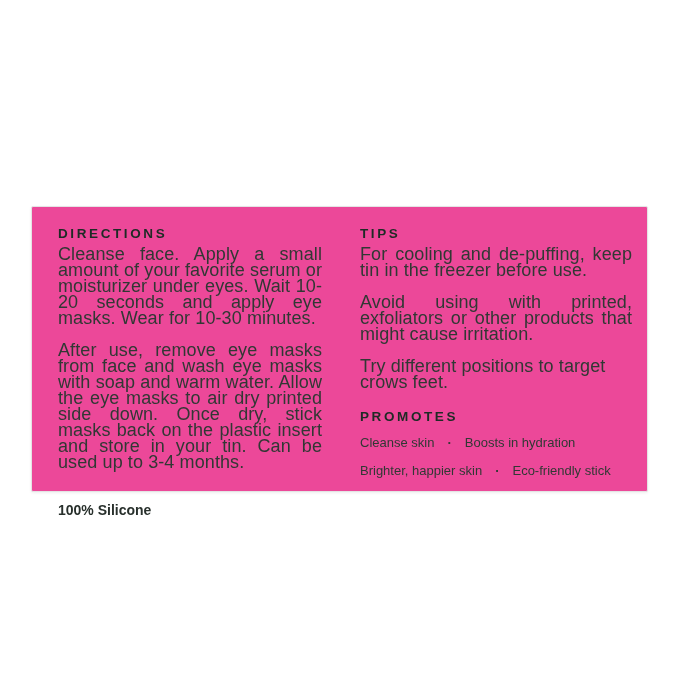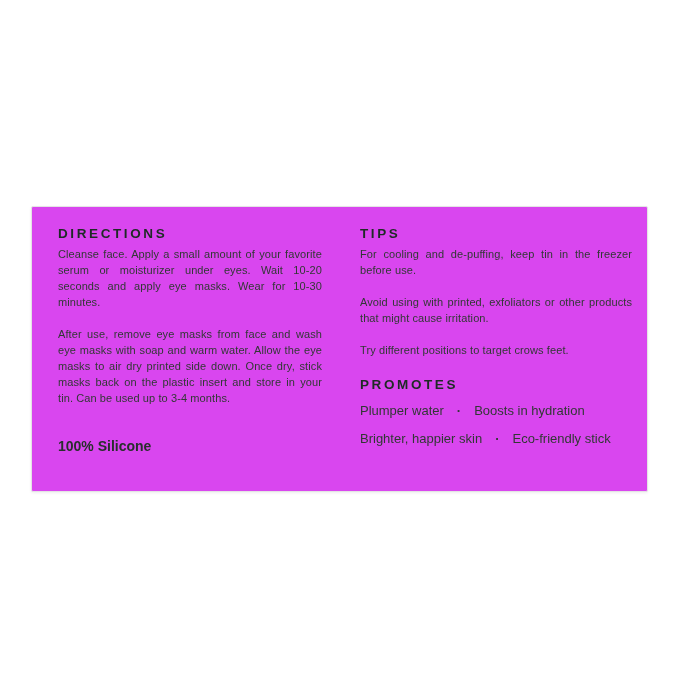--- a/index.html
+++ b/index.html
@@ -7,38 +7,38 @@
     width: 679px; height: 679px;
     background: #ffffff;
     font-family: "Liberation Sans", "DejaVu Sans", sans-serif;
     overflow: hidden;
   }
   .stage { position: relative; width: 679px; height: 679px; background: #ffffff; }
   .card {
     position: absolute;
     left: 31px; top: 206px;
     width: 617px; height: 286px;
-    background: #d946ef;
+    background: #ec4899;
     border: 1px solid #e4e4e4;
     border-radius: 2px;
     box-shadow: 0 1px 3px rgba(0,0,0,0.07);
   }
   .col { position: absolute; top: 19px; }
   .col-left  { left: 26px;  width: 264px; }
   .col-right { left: 328px; width: 272px; }
   .section-heading {
     font-size: 13.5px;
     line-height: 16px;
     font-weight: 700;
     letter-spacing: 2.6px;
     color: #1e2b25;
     margin-bottom: 4px;
   }
   .body-text {
-    font-size: 11px;
+    font-size: 18px;
     line-height: 16px;
     color: #313834;
     text-align: justify;
     letter-spacing: 0.1px;
     margin-bottom: 16px;
   }
   .body-text.single { text-align: left; }
   .material-note {
     font-size: 14px;
     line-height: 16px;
@@ -74,21 +74,21 @@
 
     <div class="col col-right">
       <div class="section-heading">TIPS</div>
       <p class="body-text">For cooling and de-puffing, keep tin in the freezer before use.</p>
       <p class="body-text">Avoid using with printed, exfoliators or other products that might cause irritation.</p>
       <p class="body-text single">Try different positions to target crows feet.</p>
 
       <div class="section-heading promotes-heading">PROMOTES</div>
 
       <div class="promotes-row">
-        <span>Plumper water</span>
+        <span>Cleanse skin</span>
         <span class="dot">·</span>
         <span>Boosts in hydration</span>
       </div>
 
       <div class="promotes-row">
         <span>Brighter, happier skin</span>
         <span class="dot">·</span>
         <span>Eco-friendly stick</span>
       </div>
     </div>

